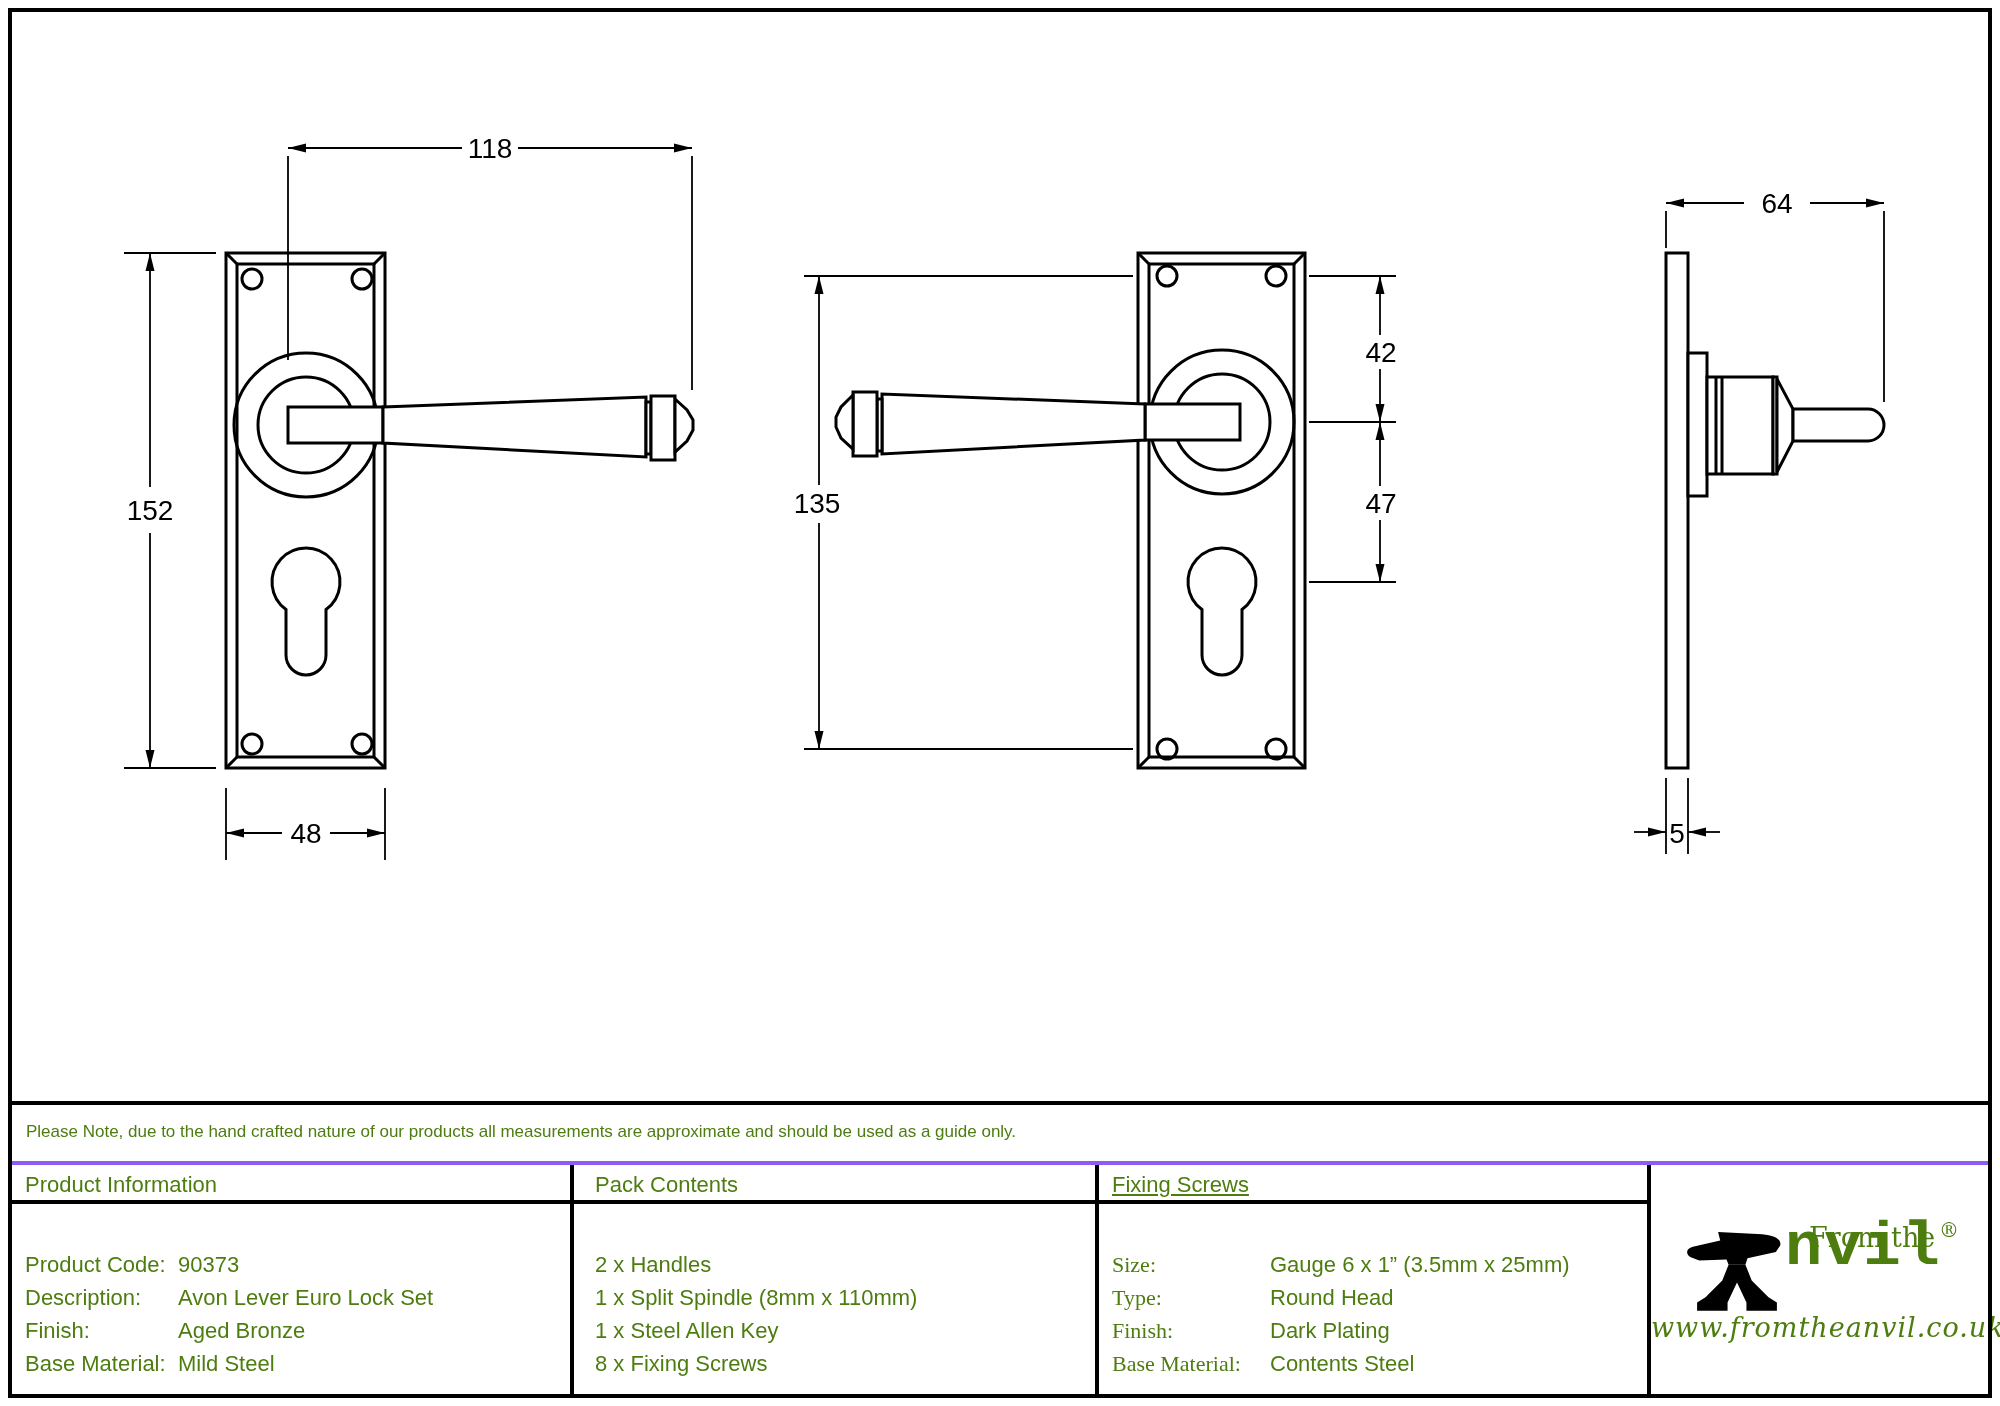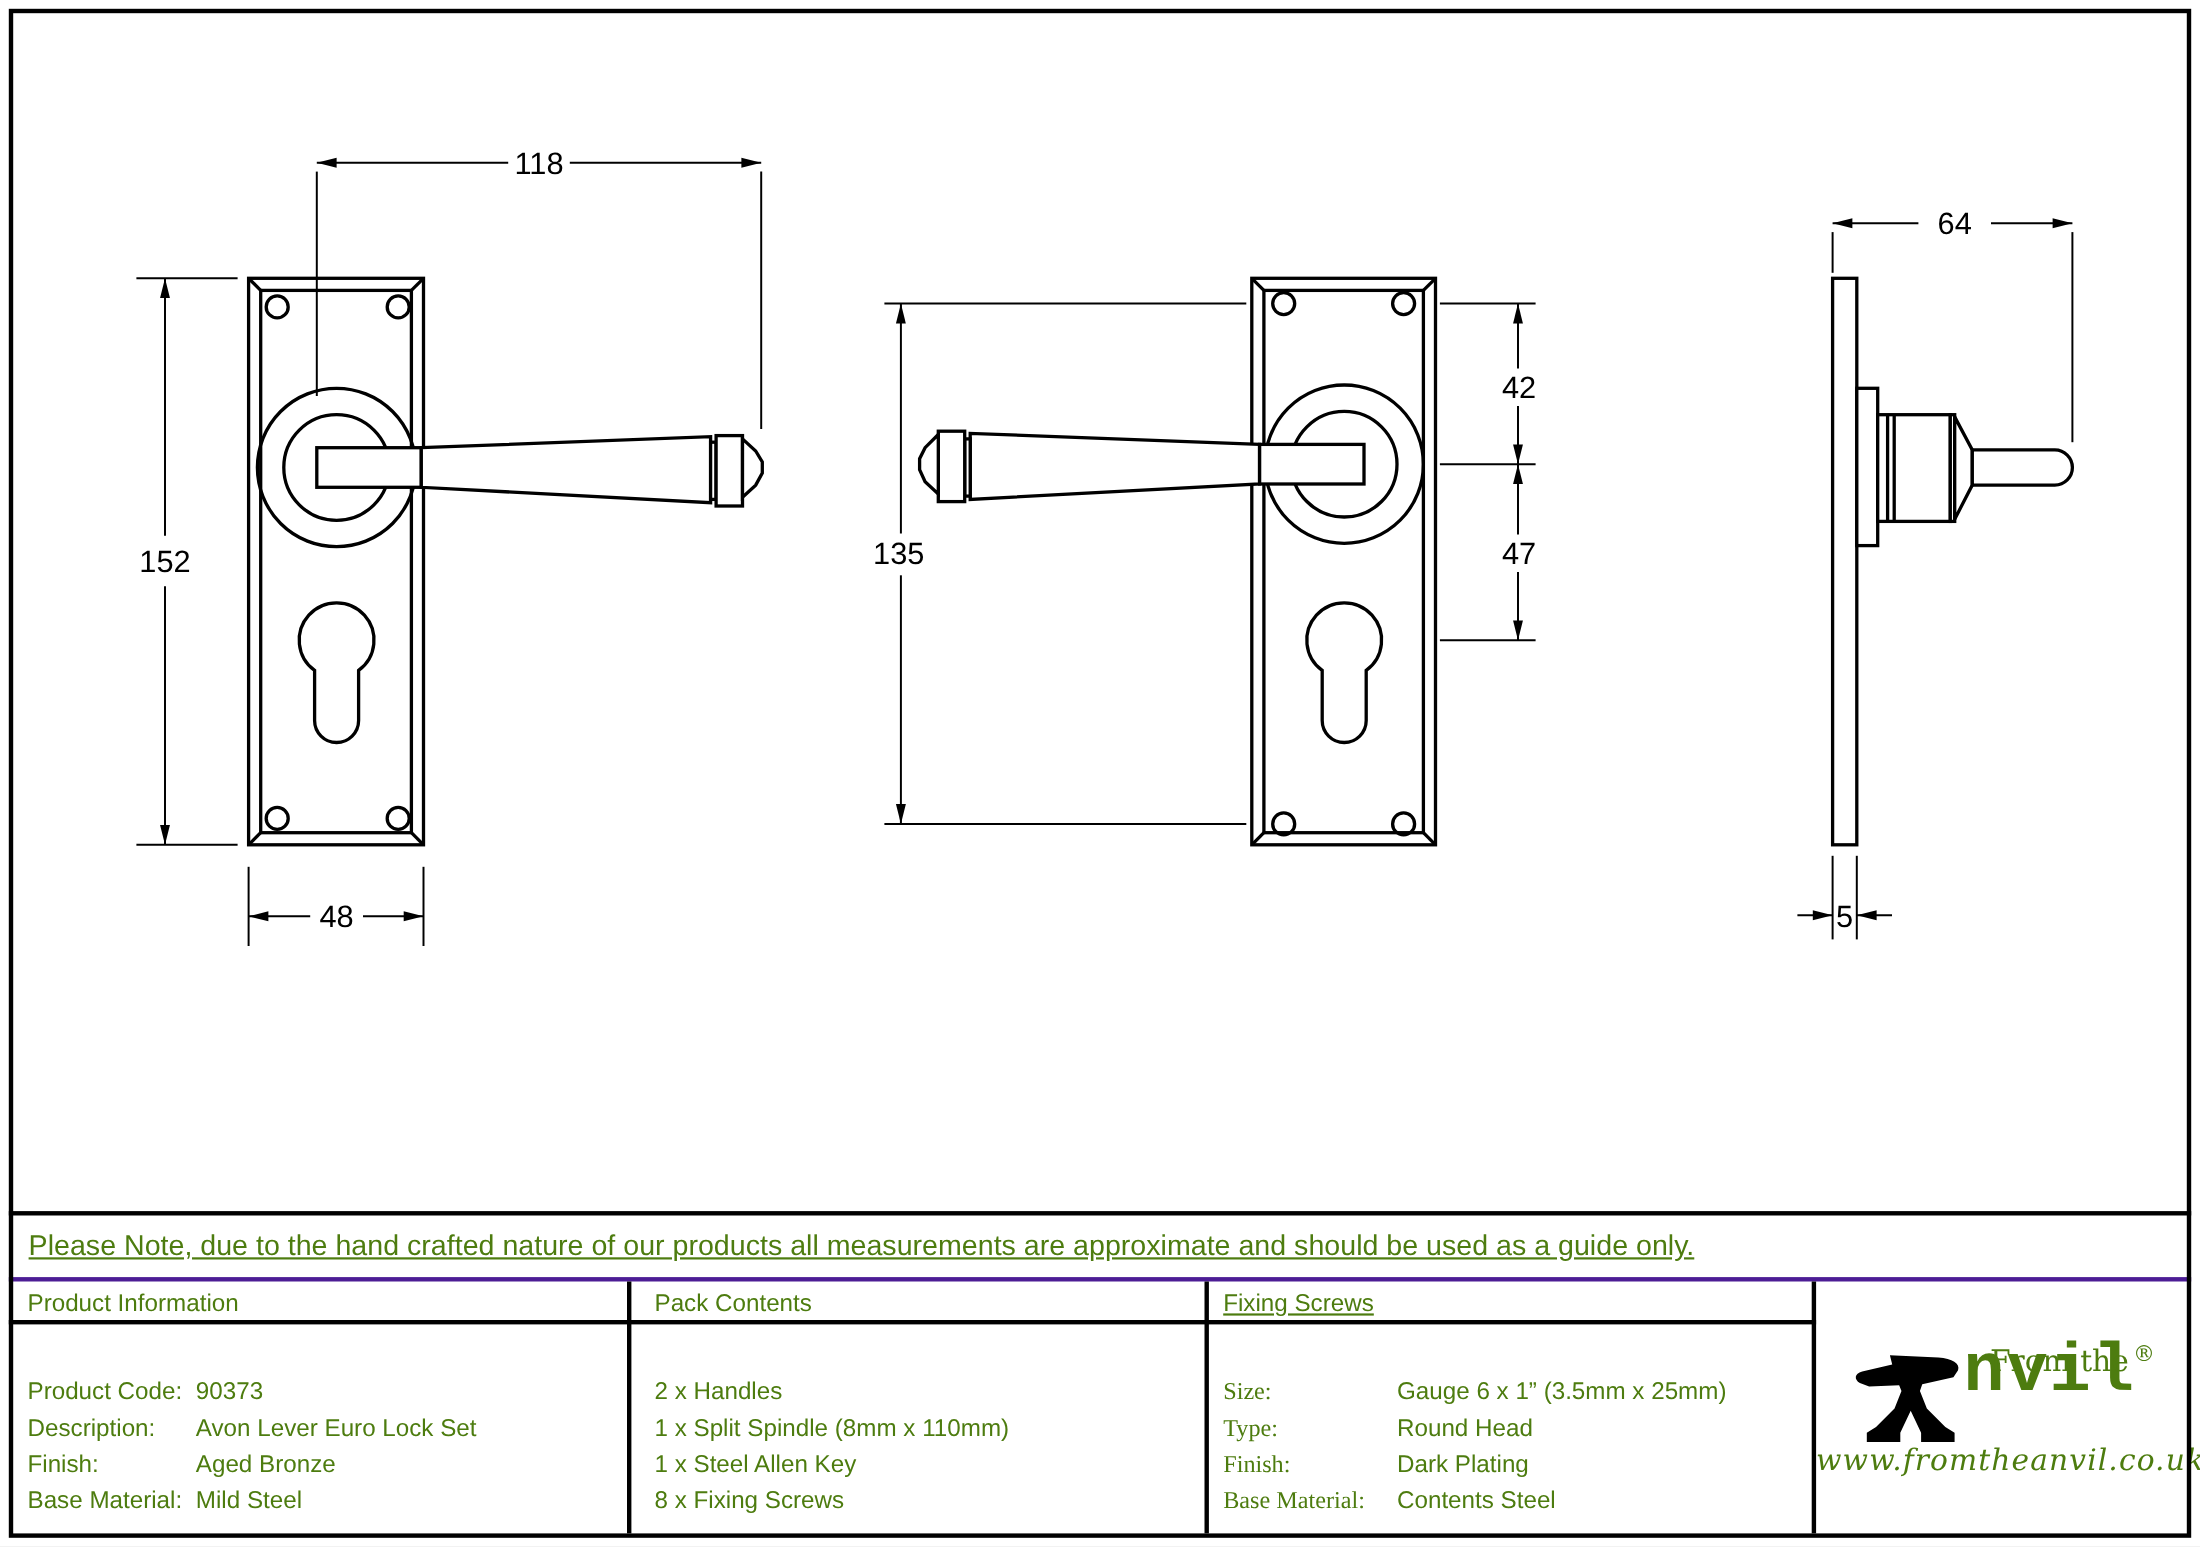--- a/index.html
+++ b/index.html
@@ -16,22 +16,22 @@
   .ln  { fill:#fff; stroke:#000; stroke-width:3; }
   .lnn { fill:none; stroke:#000; stroke-width:3; }
   .dl  { fill:none; stroke:#000; stroke-width:1.8; }
   .ar  { fill:#000; stroke:none; }
   text.dim {
     font-family:"Liberation Sans", sans-serif; font-size:28px; fill:#000;
     text-anchor:middle;
   }
   .note-bar {
     position:absolute; left:8px; top:1101px; width:1984px; height:64px;
-    border-top:4px solid #000; border-bottom:4px solid #4c1d95; box-sizing:border-box;
-    font-size:26px; line-height:54px; padding-left:18px; background:#fff;text-decoration:underline;
+    border-top:4px solid #000; border-bottom:4px solid #8b5cf6; box-sizing:border-box;
+    font-size:17px; line-height:54px; padding-left:18px; background:#fff;
   }
   .vline { position:absolute; top:1165px; height:229px; width:4px; background:#000; }
   .hdr-underline { position:absolute; left:8px; top:1200px; width:1643px; height:4px; background:#000; }
   .hdr { position:absolute; top:1172px; font-size:22px; }
   .cell { position:absolute; top:1248px; font-size:22px; }
   .cell .row { display:flex; height:33px; line-height:33px; }
   .cell .lbl { flex:0 0 auto; }
   .cell .val { flex:0 0 auto; }
   .prod .lbl { width:153px; }
   .fix  .lbl { width:158px;font-family:Liberation Serif, serif; }

